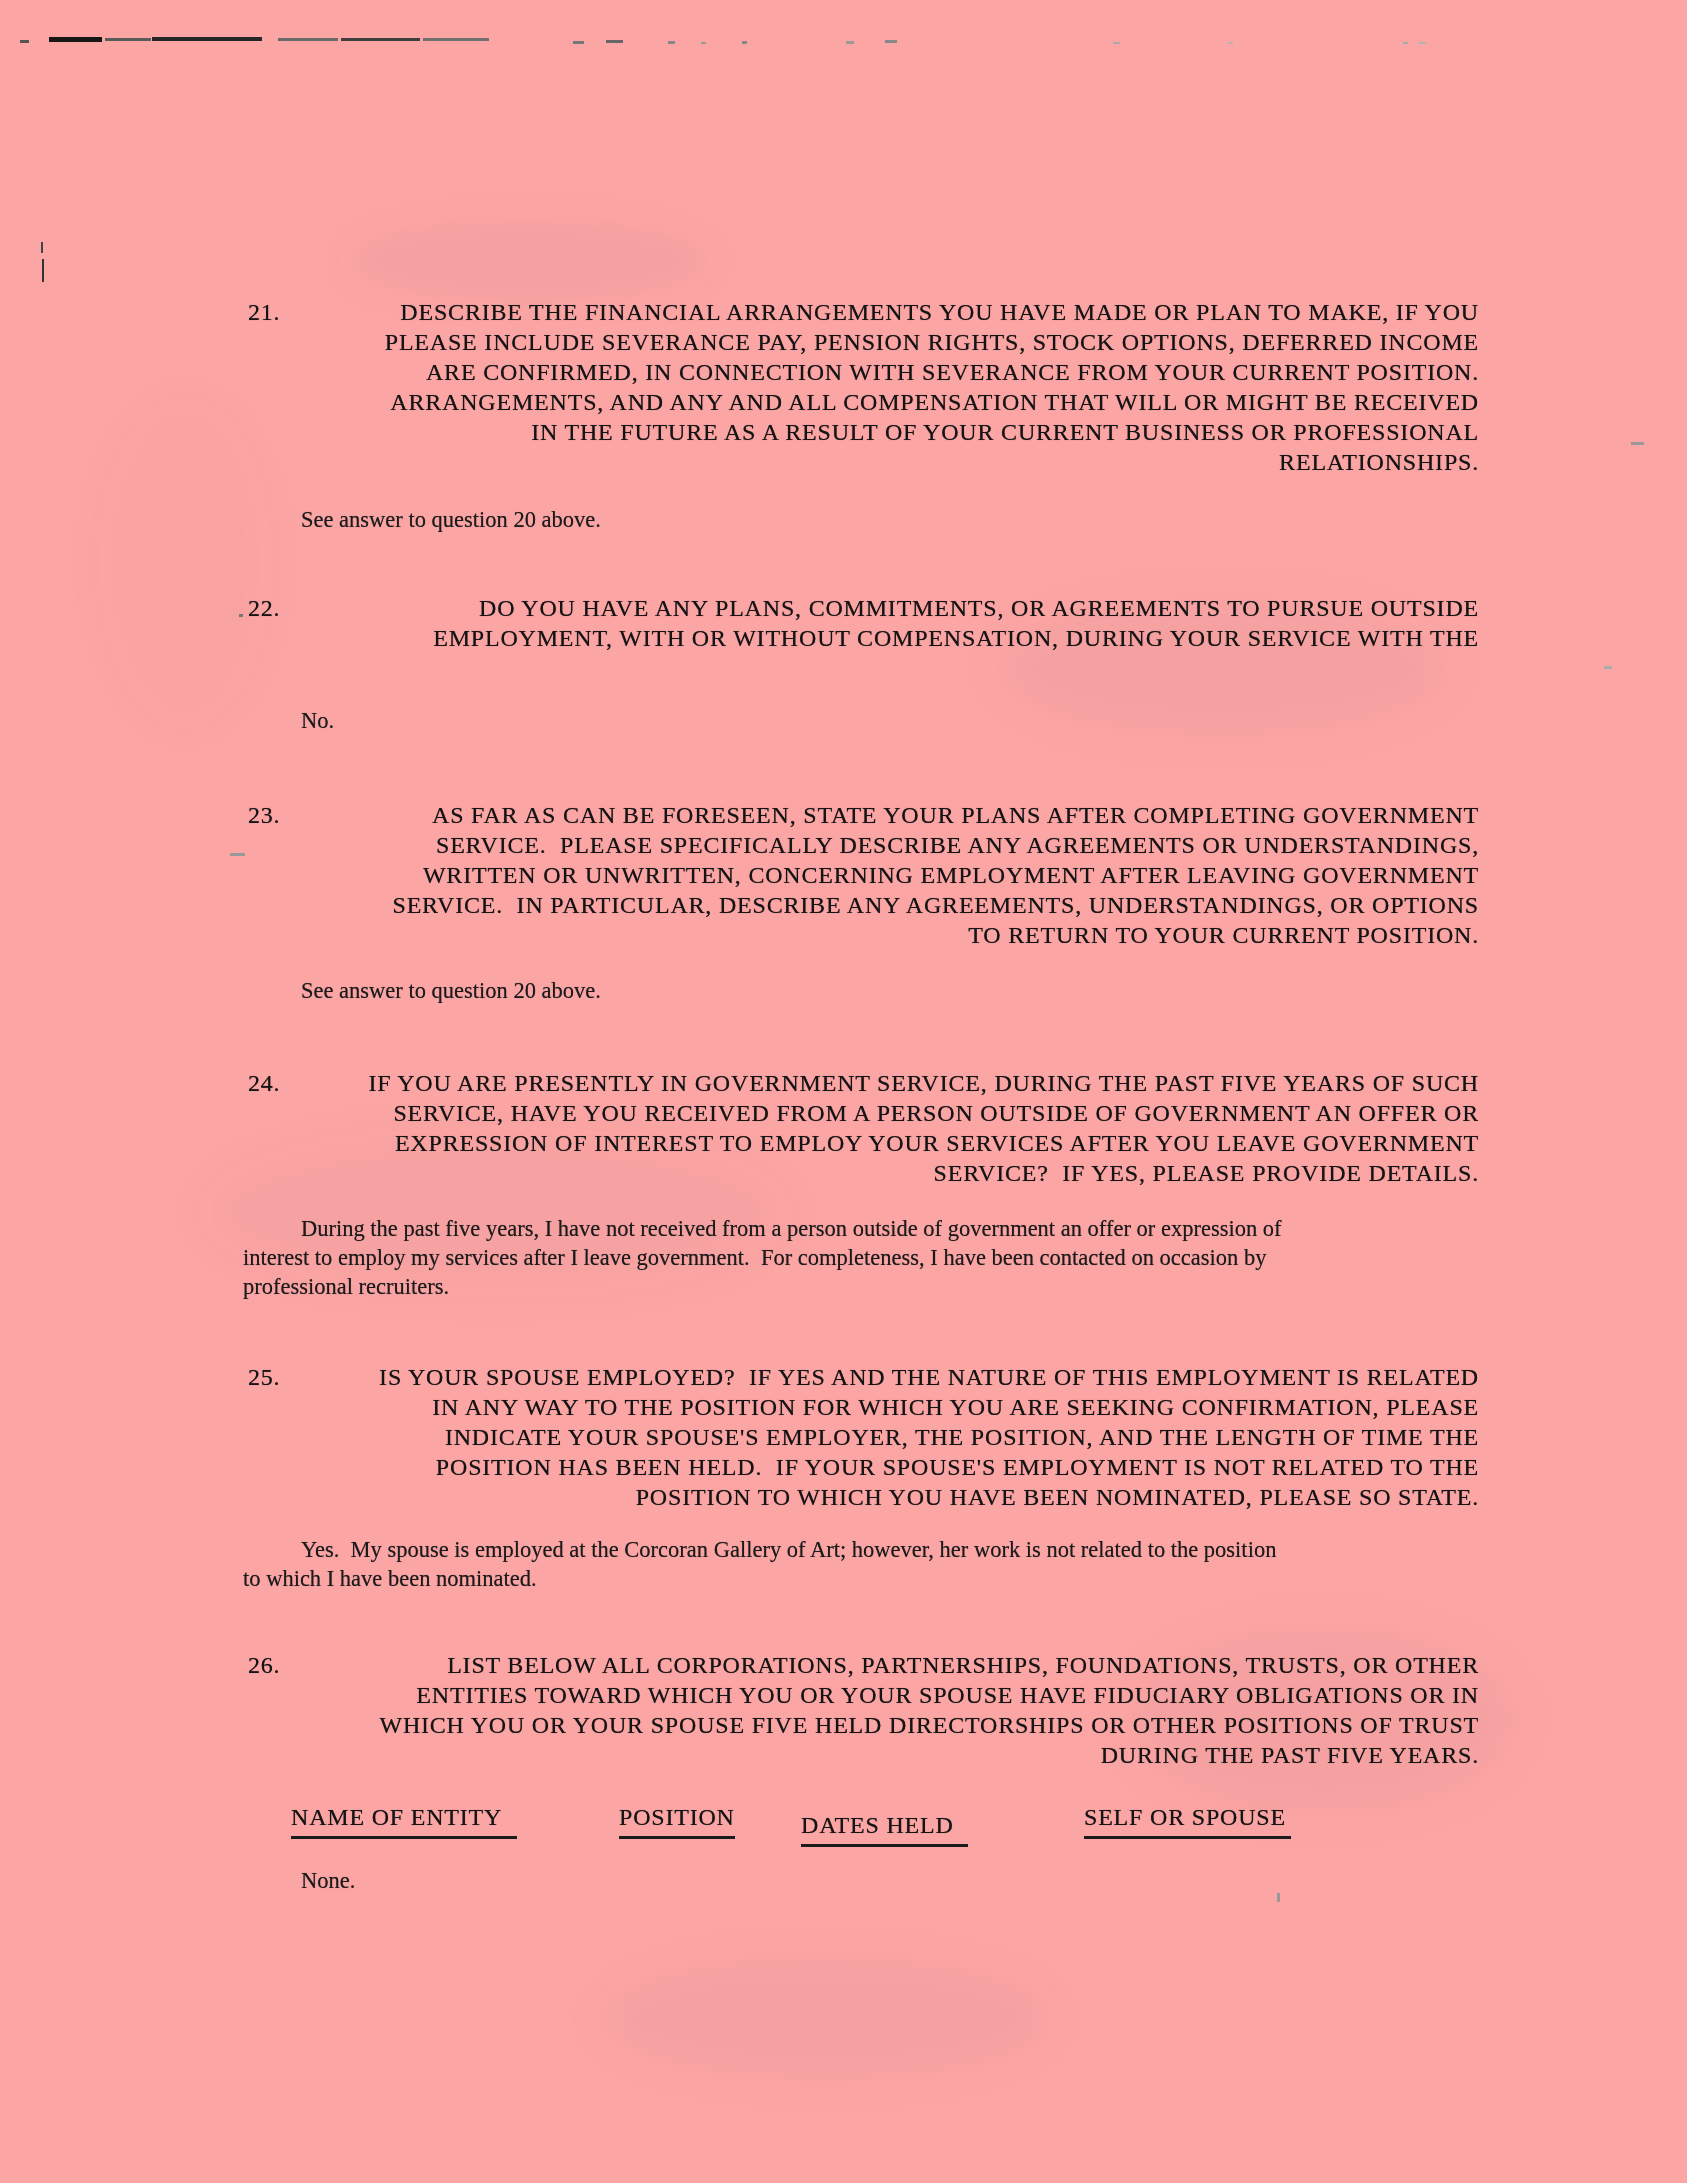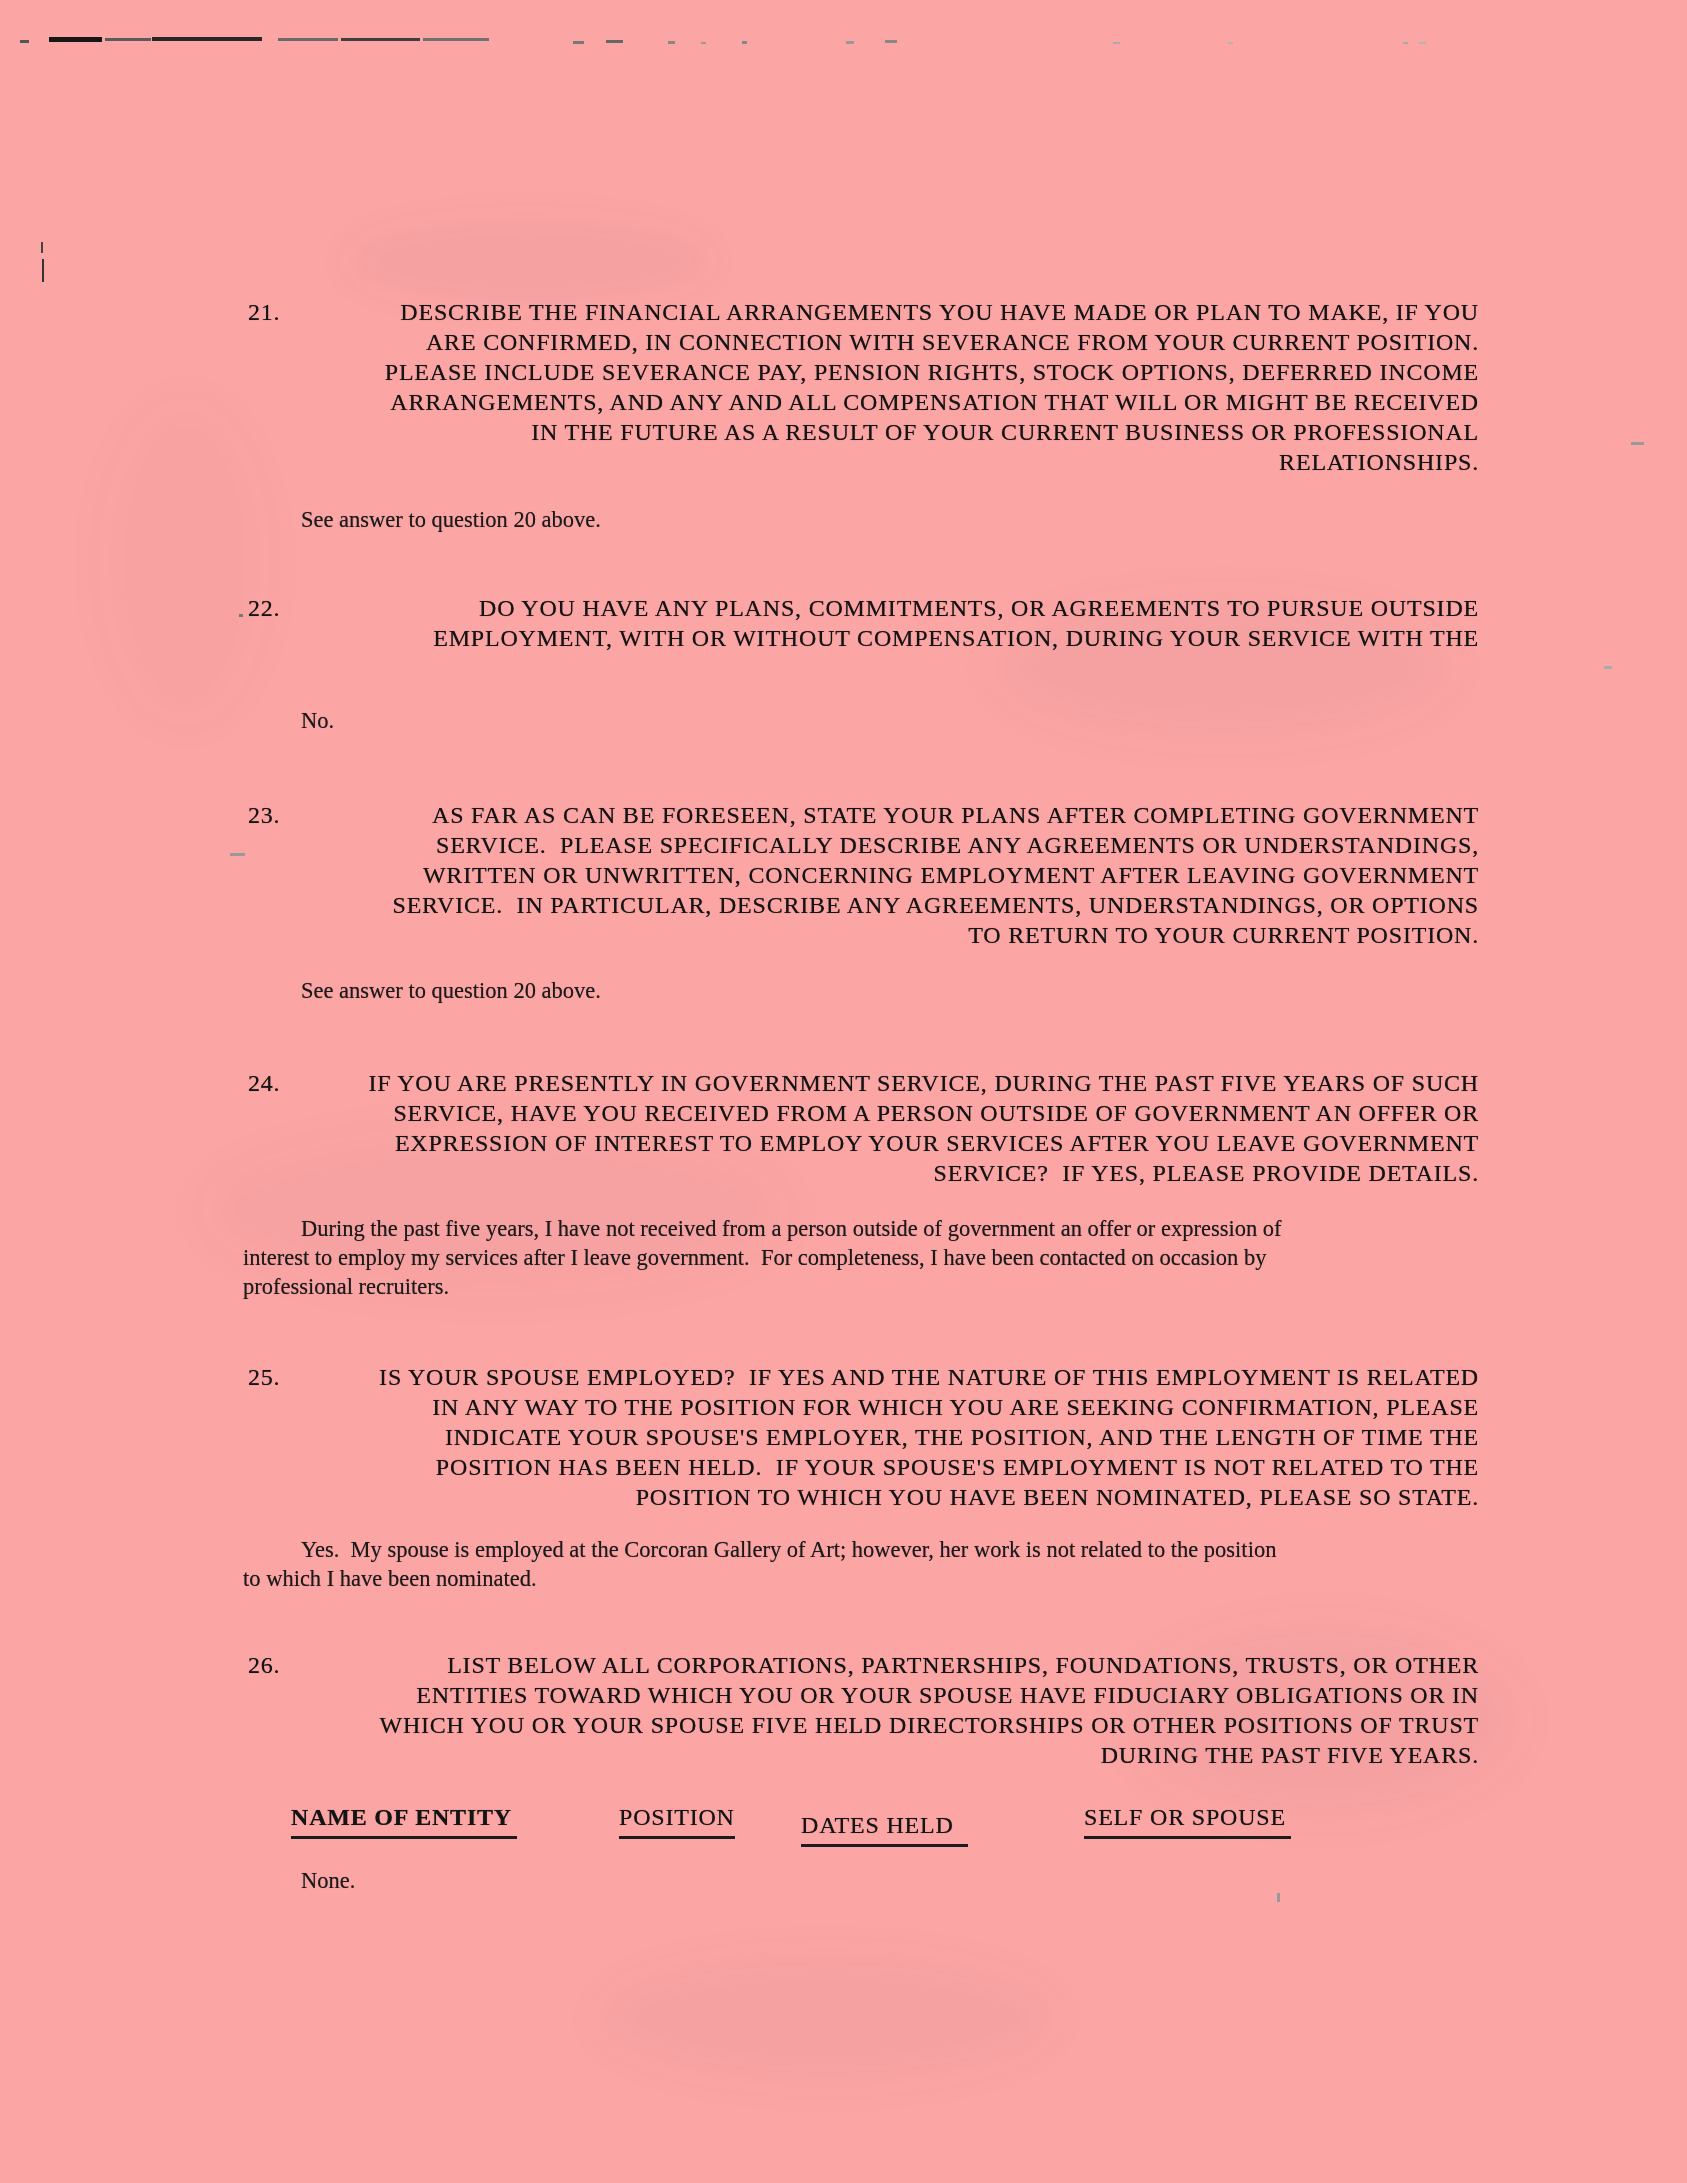--- a/index.html
+++ b/index.html
@@ -46,21 +46,21 @@
 
   
   .thead{
     position:absolute;top:1802px;
     font-size:24px;line-height:30px;letter-spacing:0.8px;
     white-space:pre;
     border-bottom:3.3px solid #1c1c1c;
     padding-bottom:4px;
     text-shadow:0 0 0.7px rgba(10,10,10,0.65);
   }
-  .th-entity{left:291px;width:226px;font-weight:bold;}
+  .th-entity{left:291px;width:226px;}
   .th-position{left:619px;width:116px;}
   .th-dates{left:801px;width:167px;margin-top:8px;}
   .th-self{left:1084px;width:207px;}
 </style>
 </head>
 <body>
 
 <div class="page">
 
   <div class="smudge s1"></div>
@@ -95,22 +95,22 @@
   <div class="artifact" style="left:239px;top:614px;width:4px;height:2.6px;background:#777;"></div>
   <div class="artifact" style="left:230px;top:853px;width:14.6px;height:3.3px;background:#999;"></div>
   <div class="artifact" style="left:1631px;top:442px;width:13.2px;height:2.6px;background:#999;"></div>
   <div class="artifact" style="left:1604px;top:666px;width:8px;height:2.6px;background:#aaa;"></div>
   <div class="artifact" style="left:1277px;top:1893px;width:2.6px;height:9.3px;background:#999;"></div>
 
   <div class="question" style="top:297px;">
     <div class="qnum">21.</div>
     <div class="qlines">
       <div class="qline">DESCRIBE THE FINANCIAL ARRANGEMENTS YOU HAVE MADE OR PLAN TO MAKE, IF YOU</div>
+      <div class="qline">PLEASE INCLUDE SEVERANCE PAY, PENSION RIGHTS, STOCK OPTIONS, DEFERRED INCOME</div>
       <div class="qline">ARE CONFIRMED, IN CONNECTION WITH SEVERANCE FROM YOUR CURRENT POSITION.</div>
-      <div class="qline">PLEASE INCLUDE SEVERANCE PAY, PENSION RIGHTS, STOCK OPTIONS, DEFERRED INCOME</div>
       <div class="qline">ARRANGEMENTS, AND ANY AND ALL COMPENSATION THAT WILL OR MIGHT BE RECEIVED</div>
       <div class="qline">IN THE FUTURE AS A RESULT OF YOUR CURRENT BUSINESS OR PROFESSIONAL</div>
       <div class="qline">RELATIONSHIPS.</div>
     </div>
   </div>
   <div class="answer" style="left:301px;top:505px;">
     <div class="aline">See answer to question 20 above.</div>
   </div>
 
   <div class="question" style="top:593px;">

